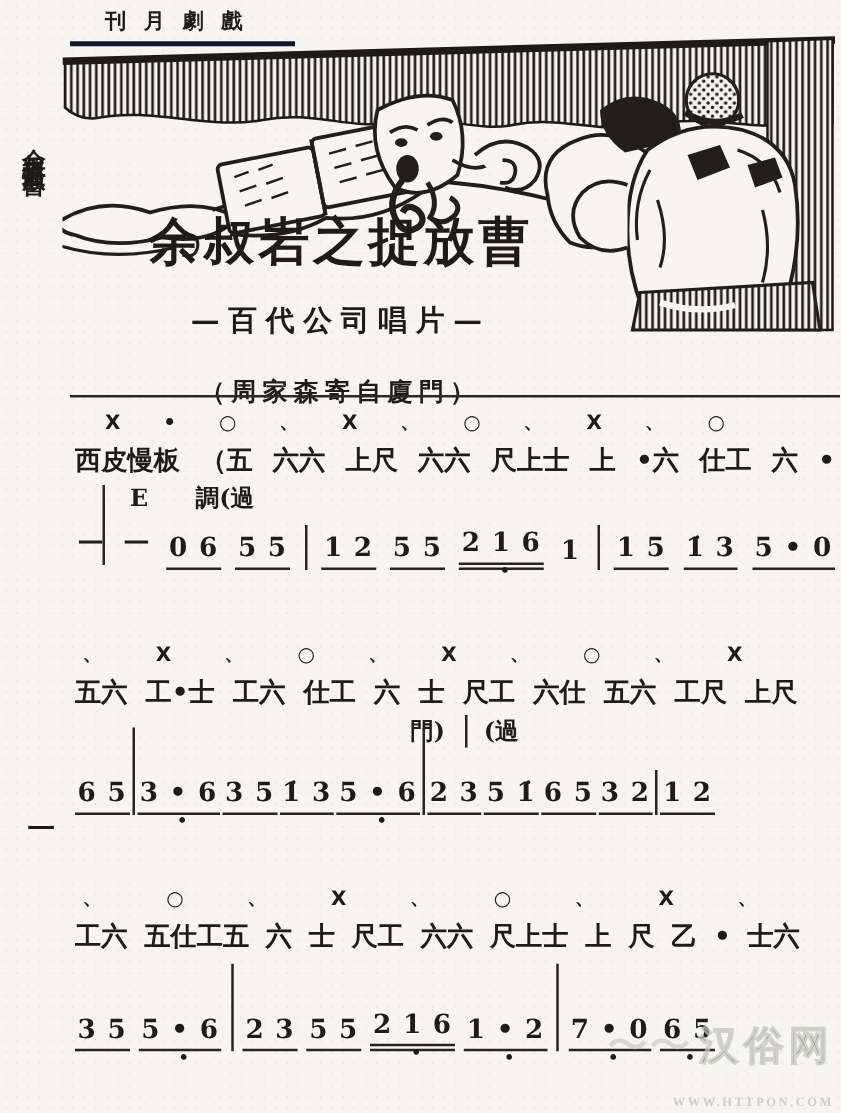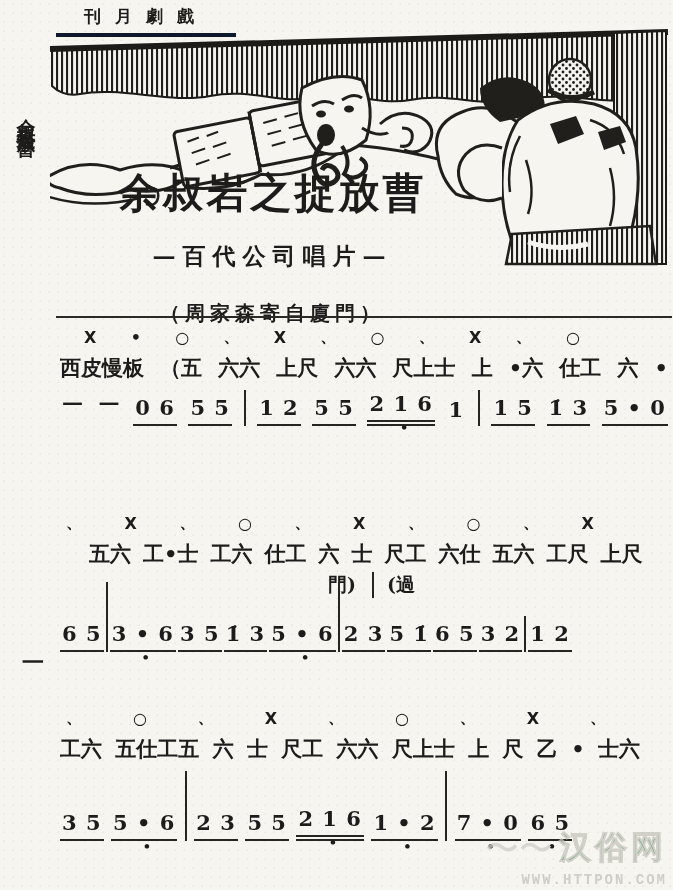--- a/index.html
+++ b/index.html
@@ -35,21 +35,21 @@
   .line3{top:708px;}
 
   .beats{display:flex;justify-content:space-between;align-items:center;
     font-size:16px;font-weight:bold;height:20px;font-family:"DejaVu Sans","Liberation Sans",sans-serif;}
   .line1 .beats{padding:0 88px 0 24px;}
   .line2 .beats{padding:0 74px 0 6px;}
   .line3 .beats{padding:0 62px 0 6px;}
 
   .gongche{display:flex;justify-content:space-between;align-items:baseline;
     font-size:21px;font-weight:bold;margin-top:7px;white-space:nowrap;gap:12px;}
-  .line2 .gongche{padding-right:30px;margin-left:29px;}
+  .line2 .gongche{padding-right:30px;}
   .line3 .gongche{padding-right:28px;}
 
   .annot{display:flex;align-items:flex-end;height:27px;font-size:19px;font-weight:bold;margin-top:3px;}
   .line1 .annot{padding-left:22px;}
   .annot .vbar{width:2px;background:#262522;height:26px;}
   .annot-text{white-space:pre;}
   .l2-men{margin-left:268px;}
   .l2-bar{margin-left:16px;height:30px;}
   .l2-guo{margin-left:13px;}
 
@@ -65,22 +65,22 @@
     bottom:-15px;font-size:13px;}
   .note.dash{padding-bottom:12px;letter-spacing:0;}
   .barline{width:2px;background:#262522;height:36px;flex:0 0 2px;}
   .barline.tall{height:70px;}
 
   .watermark{position:absolute;right:6px;bottom:2px;text-align:right;opacity:.75;}
   .wm-row{display:flex;align-items:center;justify-content:flex-end;gap:6px;}
   .wm-swirl{color:#cfcec8;font-size:34px;line-height:1;font-family:"DejaVu Sans",sans-serif;}
   .wm-logo{font-size:32px;font-weight:bold;color:#15803d;letter-spacing:4px;
     font-family:"DejaVu Sans","Liberation Sans",sans-serif;-webkit-text-stroke:1px #c6c4bd;}
-  .wm-url{font-size:14px;letter-spacing:2px;color:#c2c1bb;margin-top:2px;
-    font-family:Liberation Mono, monospace;font-weight:bold;}
+  .wm-url{font-size:10px;letter-spacing:2px;color:#c2c1bb;margin-top:18px;
+    font-family:Liberation Serif, serif;font-weight:bold;}
 </style>
 </head>
 <body>
 
 <div class="masthead">刊月劇戲</div>
 
 <div class="illustration">
   <svg width="620" height="240" viewBox="0 0 620 240">
     <defs>
       <pattern id="hatch" width="5" height="10" patternUnits="userSpaceOnUse">
@@ -189,20 +189,24 @@
       <span class="gc">六六</span>
       <span class="gc">上尺</span>
       <span class="gc">六六</span>
       <span class="gc">尺上士</span>
       <span class="gc">上</span>
       <span class="gc">•六</span>
       <span class="gc">仕工</span>
       <span class="gc">六</span>
       <span class="gc">•</span>
     </div>
+  <div class="annot">
+    <div class="vbar" style="height:64px;margin-bottom:-40px;"></div>
+    <span class="annot-text" style="margin-left:20px;">E　　調(過</span>
+  </div>
   <div class="nums">
       <span class="note dash">—</span>
       <span class="note dash">—</span>
       <span class="note u1">0 6</span>
       <span class="note u1">5 5</span>
       <div class="barline"></div>
       <span class="note u1">1 2</span>
       <span class="note u1">5 5</span>
       <span class="note u2 dotb">2 1 6</span>
       <span class="note">1</span>

